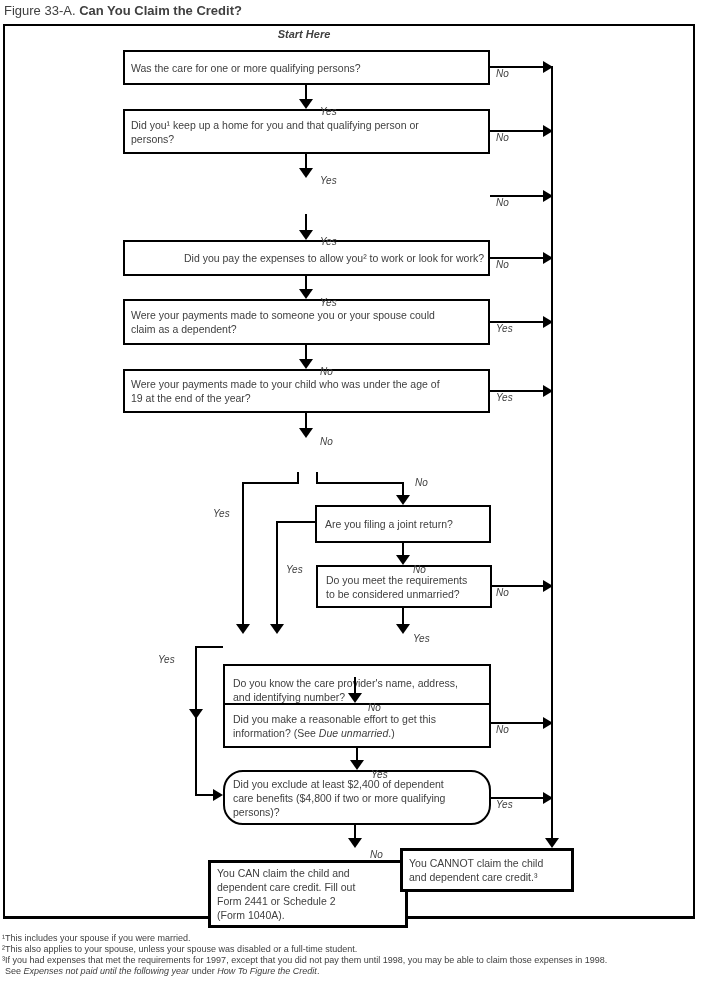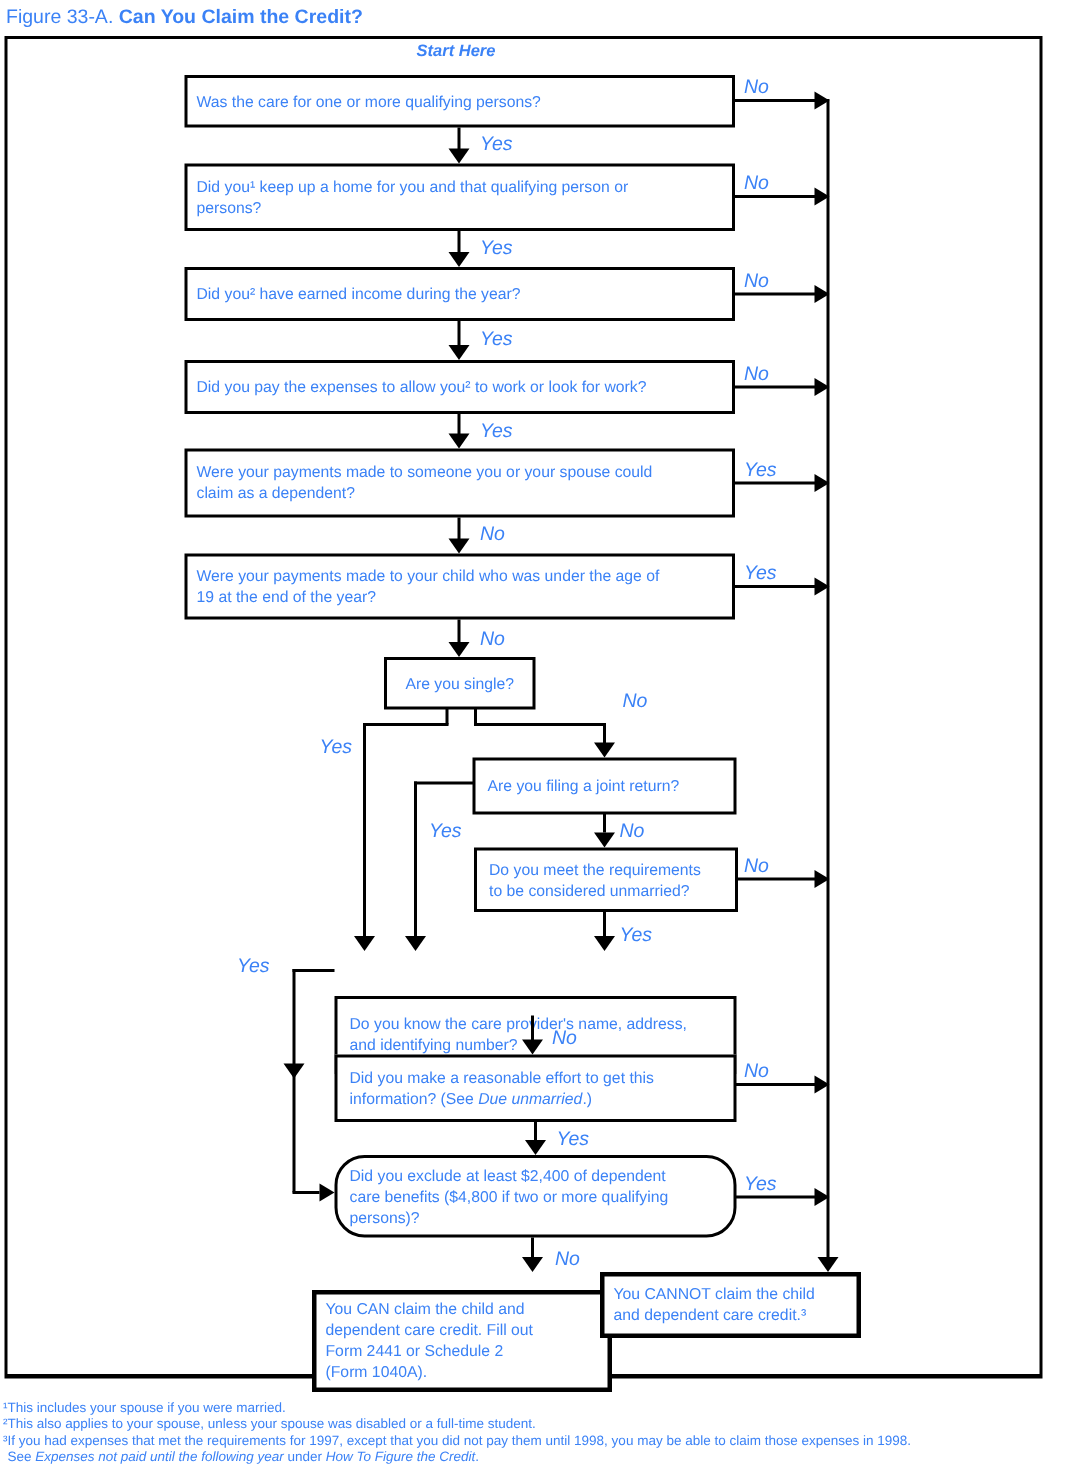--- a/index.html
+++ b/index.html
@@ -1,64 +1,62 @@
 <!DOCTYPE html>
 <html><head>
 <meta charset="utf-8">
 <style>
   html,body{margin:0;padding:0;background:#fff;}
-  .page{position:relative;width:725px;height:985px;background:#fff;color:#3b82f6;
+  .page{position:relative;width:725px;height:985px;background:#fff;color:#404040;
         font-family:"Liberation Sans","DejaVu Sans",sans-serif;overflow:hidden;}
   .title{position:absolute;left:4px;top:3px;font-size:13px;white-space:nowrap;}
   .title .bold{font-weight:bold;}
   .frame{position:absolute;left:3px;top:24px;width:692px;height:895px;
          border:2px solid #000;border-bottom-width:3px;box-sizing:border-box;}
   .starthere{position:absolute;left:259px;top:28px;width:90px;text-align:center;
              font-size:11px;font-weight:bold;font-style:italic;}
   .box{position:absolute;border:2px solid #000;background:#fff;box-sizing:border-box;
        font-size:10.5px;line-height:14px;display:flex;flex-direction:column;justify-content:center;
        padding:2px 4px 2px 6px;white-space:pre-line;}
   .box.center{align-items:center;text-align:center;padding-left:4px;}
   .box.p8{padding-left:8px;}
   .box.result{border-width:3px;padding-left:6px;}
   .box .it{font-style:italic;}
   .hl{position:absolute;height:2px;background:#000;}
   .vl{position:absolute;width:2px;background:#000;}
   .td{position:absolute;width:0;height:0;border-left:7px solid transparent;
       border-right:7px solid transparent;border-top:10px solid #000;}
   .tr{position:absolute;width:0;height:0;border-top:6px solid transparent;
       border-bottom:6px solid transparent;border-left:10px solid #000;}
-  .lbl{position:absolute;font-size:13px;font-style:italic;white-space:nowrap;}
+  .lbl{position:absolute;font-size:10px;font-style:italic;white-space:nowrap;margin-top:18px;}
   .fn{position:absolute;left:2px;font-size:9px;line-height:11px;white-space:nowrap;}
   .fn .it{font-style:italic;}
 </style>
 </head>
 <body>
 
 <div class="page">
 
   <div class="title">
     <span>Figure 33-A. </span><span class="bold">Can You Claim the Credit?</span>
   </div>
 
   <div class="frame"></div>
 
   <div class="starthere">Start Here</div>
 
   <div class="box" style="left:123px;top:50px;width:367px;height:35px;">Was the care for one or more qualifying persons?</div>
   <div class="box" style="left:123px;top:109px;width:367px;height:45px;">Did you¹ keep up a home for you and that qualifying person or
 persons?</div>
-  <div class="box" style="left:123px;top:178px;width:367px;height:36px;">Did you² have earned income during the year?</div>
-  <div class="box" style="left:123px;top:240px;width:367px;height:36px;">Did you pay the expenses to allow you² to work or look for work?</div>
+  <div class="box" style="left:123px;top:240px;width:367px;height:36px;text-align:right;">Did you pay the expenses to allow you² to work or look for work?</div>
   <div class="box" style="left:123px;top:299px;width:367px;height:46px;">Were your payments made to someone you or your spouse could
 claim as a dependent?</div>
   <div class="box" style="left:123px;top:369px;width:367px;height:44px;">Were your payments made to your child who was under the age of
 19 at the end of the year?</div>
 
-  <div class="box center" style="left:256px;top:438px;width:101px;height:35px;">Are you single?</div>
   <div class="box p8" style="left:315px;top:505px;width:176px;height:38px;">Are you filing a joint return?</div>
   <div class="box p8" style="left:316px;top:565px;width:176px;height:43px;">Do you meet the requirements
 to be considered unmarried?</div>
 
   <div class="box p8" style="left:223px;top:664px;width:268px;height:52px;">Do you know the care provider's name, address,
 and identifying number?</div>
   <div class="box p8" style="left:223px;top:703px;width:268px;height:45px;"><span><span>Did you make a reasonable effort to get this
 information? (See </span><span class="it">Due unmarried</span><span>.)</span></span></div>
   <div class="box p8" style="left:223px;top:770px;width:268px;height:55px;border-radius:20px;">Did you exclude at least $2,400 of dependent
 care benefits ($4,800 if two or more qualifying

